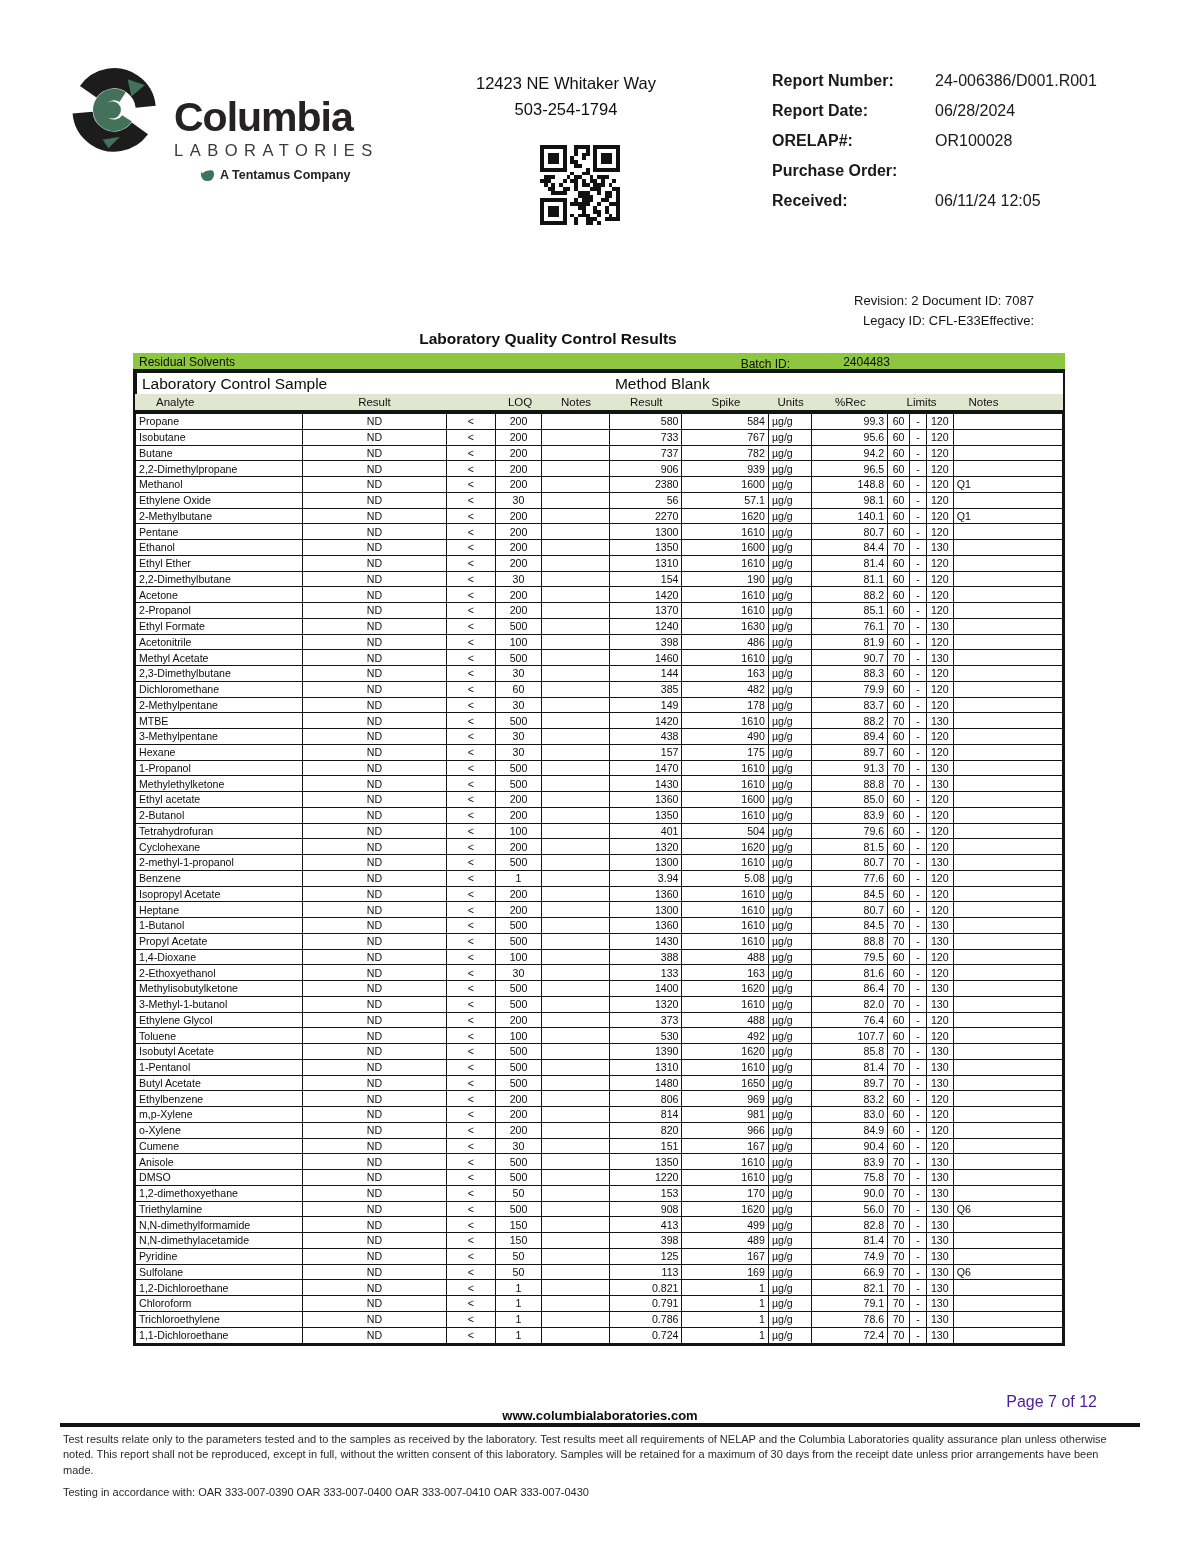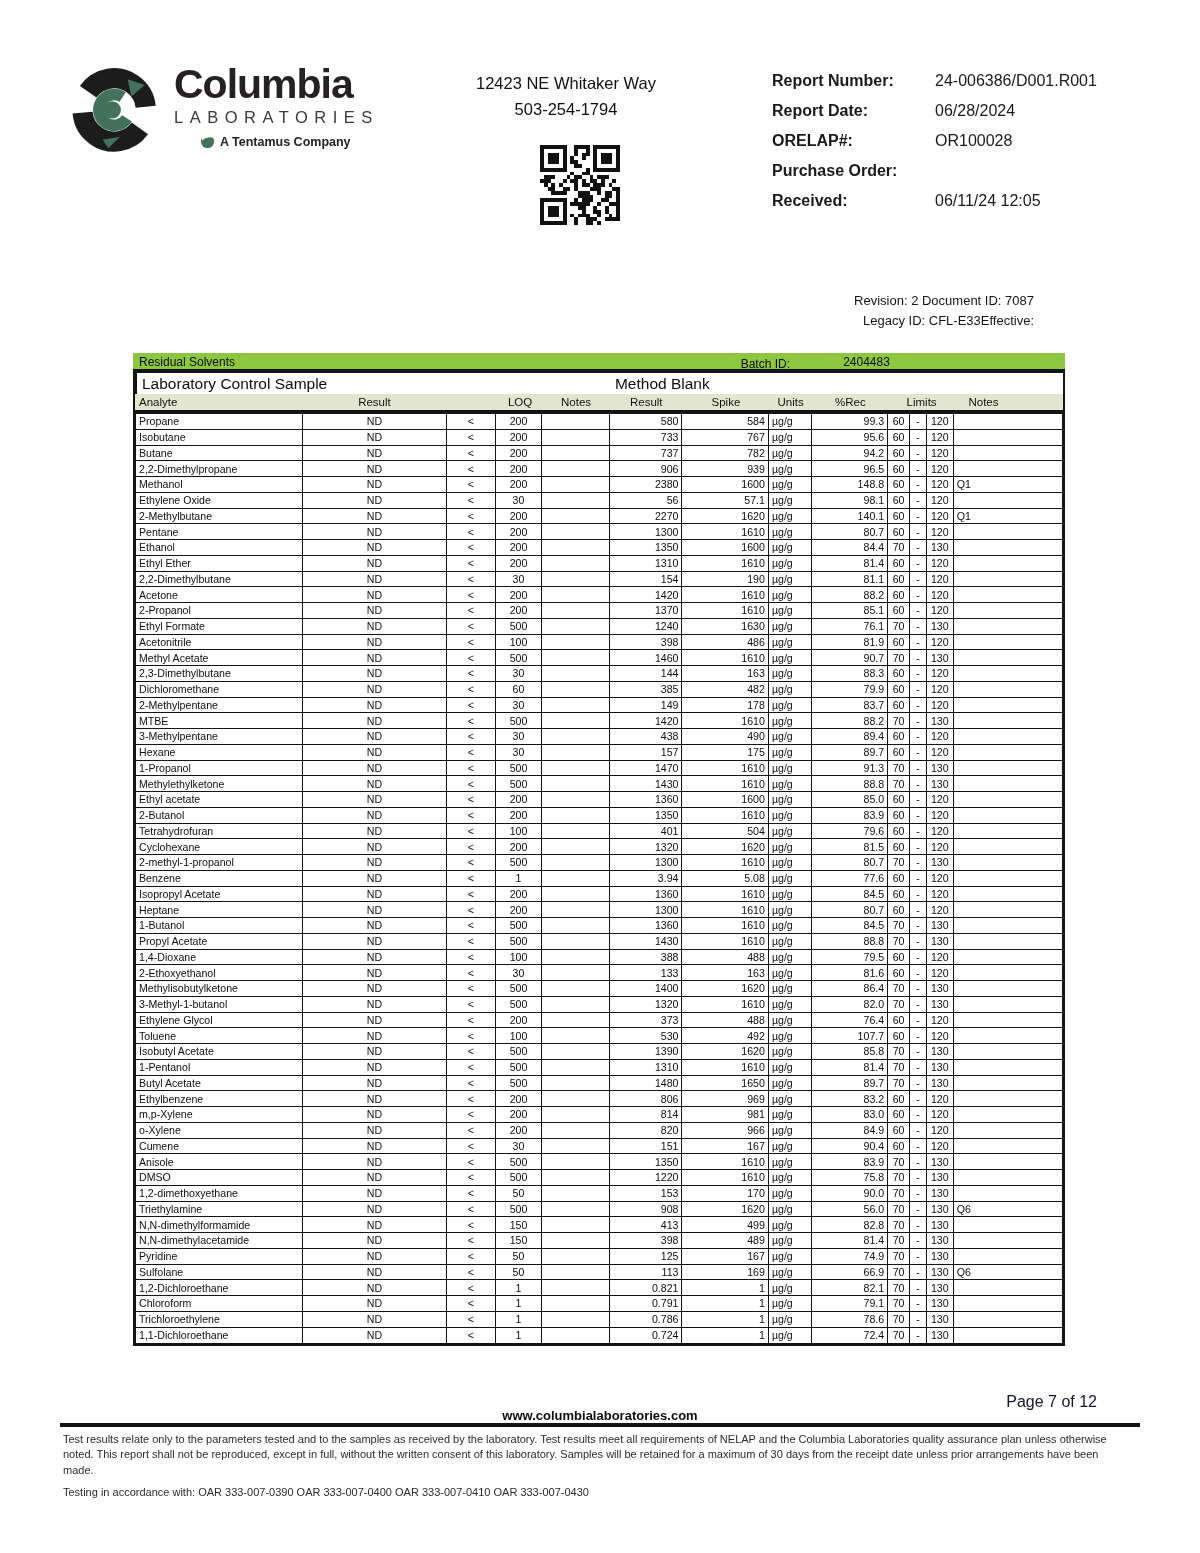--- a/index.html
+++ b/index.html
@@ -3,21 +3,21 @@
 <meta charset="utf-8">
 <style>
   * { margin:0; padding:0; box-sizing:border-box; }
   html,body { background:#ffffff; }
   body { width:1200px; height:1553px; position:relative; font-family:"Liberation Sans", sans-serif; color:#1a1a1a; }
   .page { position:absolute; inset:0; background:#fff; }
 
   
   .logo-block { position:absolute; left:70px; top:58px; display:flex; }
   .logo-mark { width:96px; height:100px; }
-  .logo-text { margin-left:8px; padding-top:6px; }
+  .logo-text { margin-left:8px; padding-top:6px;margin-top:33px; }
   .logo-name { font-size:41px; font-weight:bold; color:#262223; letter-spacing:-1px; line-height:1; }
   .logo-sub { font-size:16.5px; color:#3a3a3a; letter-spacing:6.5px; margin-top:3px; }
   .tentamus-row { display:flex; align-items:center; margin-top:7px; margin-left:26px; }
   .tentamus-icon { width:15px; height:15px; margin-right:5px; }
   .tentamus-text { font-size:12.5px; font-weight:bold; color:#20241f; }
 
   .address-block { position:absolute; left:398px; top:70px; width:336px; text-align:center; font-size:16.5px; line-height:1.6; color:#101010; }
 
   .qr-wrap { position:absolute; left:540px; top:143px; width:80px; height:84px; }
 
@@ -38,36 +38,36 @@
   .banner-batch-value { position:absolute; left:76.2%; top:2px; }
 
   .group-row { display:grid; grid-template-columns:477fr 455fr; height:21px;
                border-left:2px solid #141414; border-right:2px solid #141414; }
   .group-cell { font-size:15.5px; color:#0d0d0d; display:flex; align-items:center; padding-left:5px; }
   .group-cell.right { border-left:2px solid #141414; }
 
   .cols-row { display:grid; grid-template-columns:168fr 145fr 96fr 68fr 73fr 87fr 43fr 77fr 66fr 109fr;
               height:16px; background:#e0e7d0; border-left:2px solid #141414; border-right:2px solid #141414; }
   .col-h { font-size:11.5px; color:#111; display:flex; align-items:center; justify-content:center; white-space:nowrap; overflow:hidden; }
-  .col-h.h0 { justify-content:flex-start; padding-left:4px; }
+  .col-h.h0 { justify-content:flex-start; padding-left:21px; }
   .col-h.h2 { justify-content:flex-end; padding-right:10px; }
   .col-h.h9 { justify-content:flex-start; padding-left:14px; }
 
   .tbody { border:3px solid #141414; border-top-width:4px; }
   .row { display:grid; grid-template-columns:168fr 145fr 49fr 47fr 68fr 73fr 87fr 43fr 77fr 22fr 17fr 27fr 109fr;
          height:15.75px; border-bottom:1.5px solid #141414; }
   .row:last-child { border-bottom:none; }
   .cell { font-size:10.6px; line-height:12px; color:#0d0d0d; display:flex; align-items:center;
           padding:0 3px; border-right:1.6px solid #141414; white-space:nowrap; overflow:hidden; }
   .cell.last { border-right:none; }
   .cell.al-c { justify-content:center; }
   .cell.al-r { justify-content:flex-end; }
 
   
-  .page-num { position:absolute; right:103px; top:1393px; font-size:16px; color:#0f172a; }
+  .page-num { position:absolute; right:103px; top:1393px; font-size:16px; color:#4c1d95; }
   .site-line { position:absolute; left:60px; top:1408px; width:1080px; text-align:center; font-size:13px; font-weight:bold; color:#0d0d0d; }
   .footer-rule { position:absolute; left:60px; top:1423px; width:1080px; height:4px; background:#141414; }
   .footer-text { position:absolute; left:63px; top:1432px; width:1062px; font-size:11px; line-height:1.4; color:#2a2a2a; }
   .testing-line { margin-top:7px; }
 </style>
 </head>
 <body>
 
 <div class="page">
 
@@ -255,20 +255,21 @@
         <div class="rf-label">Received:</div>
         <div class="rf-value">06/11/24  12:05</div>
       </div>
     </div>
 
   <div class="revision-block">
     <div>Revision: 2 Document ID: 7087</div>
     <div>Legacy ID: CFL-E33Effective:</div>
   </div>
 
+  <div class="doc-title">Laboratory Quality Control Results</div>
 
   <div class="qc-table">
     <div class="banner">
       <span class="banner-section">Residual Solvents</span>
       <span class="banner-batch-label">Batch ID:</span>
       <span class="banner-batch-value">2404483</span>
     </div>
     <div class="group-row">
       <div class="group-cell right">Laboratory Control Sample</div>
       <div class="group-cell">Method Blank</div>

